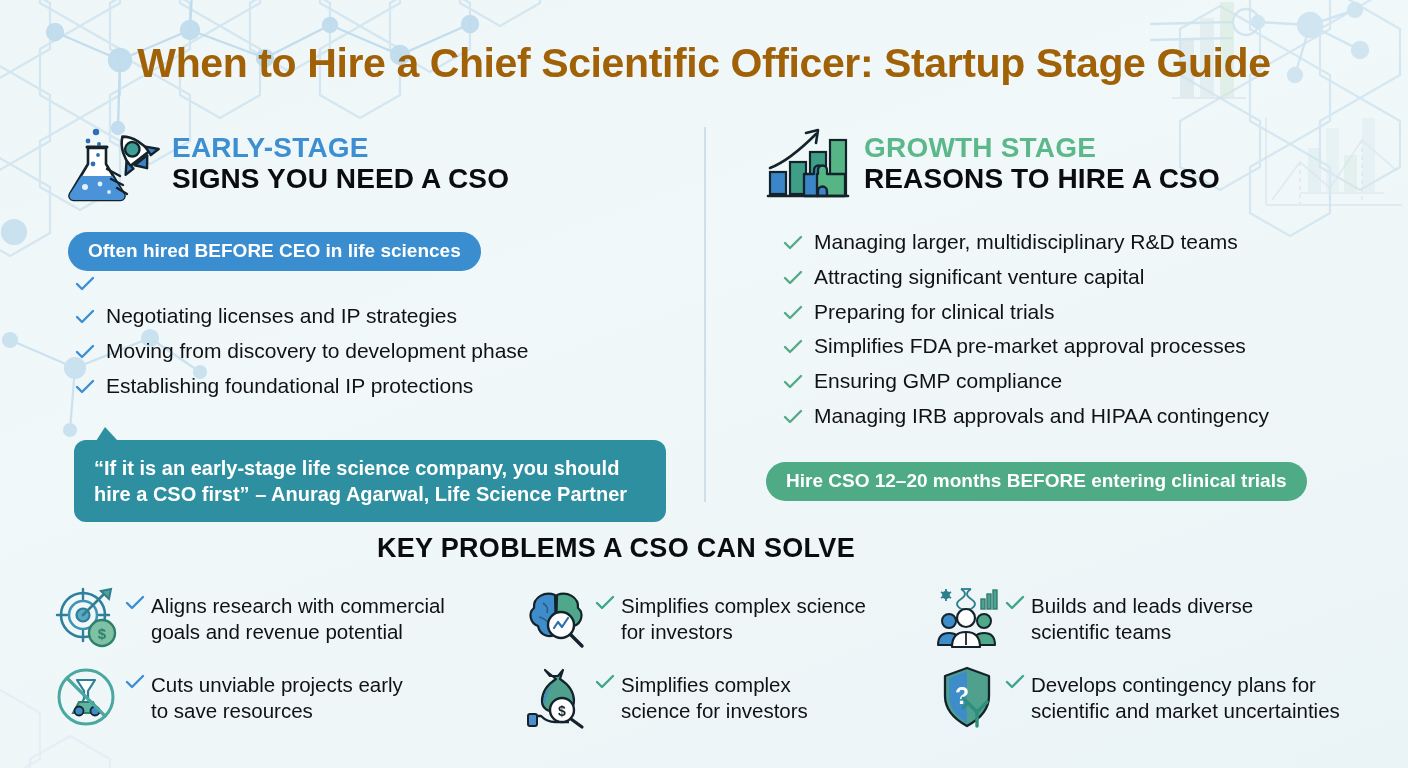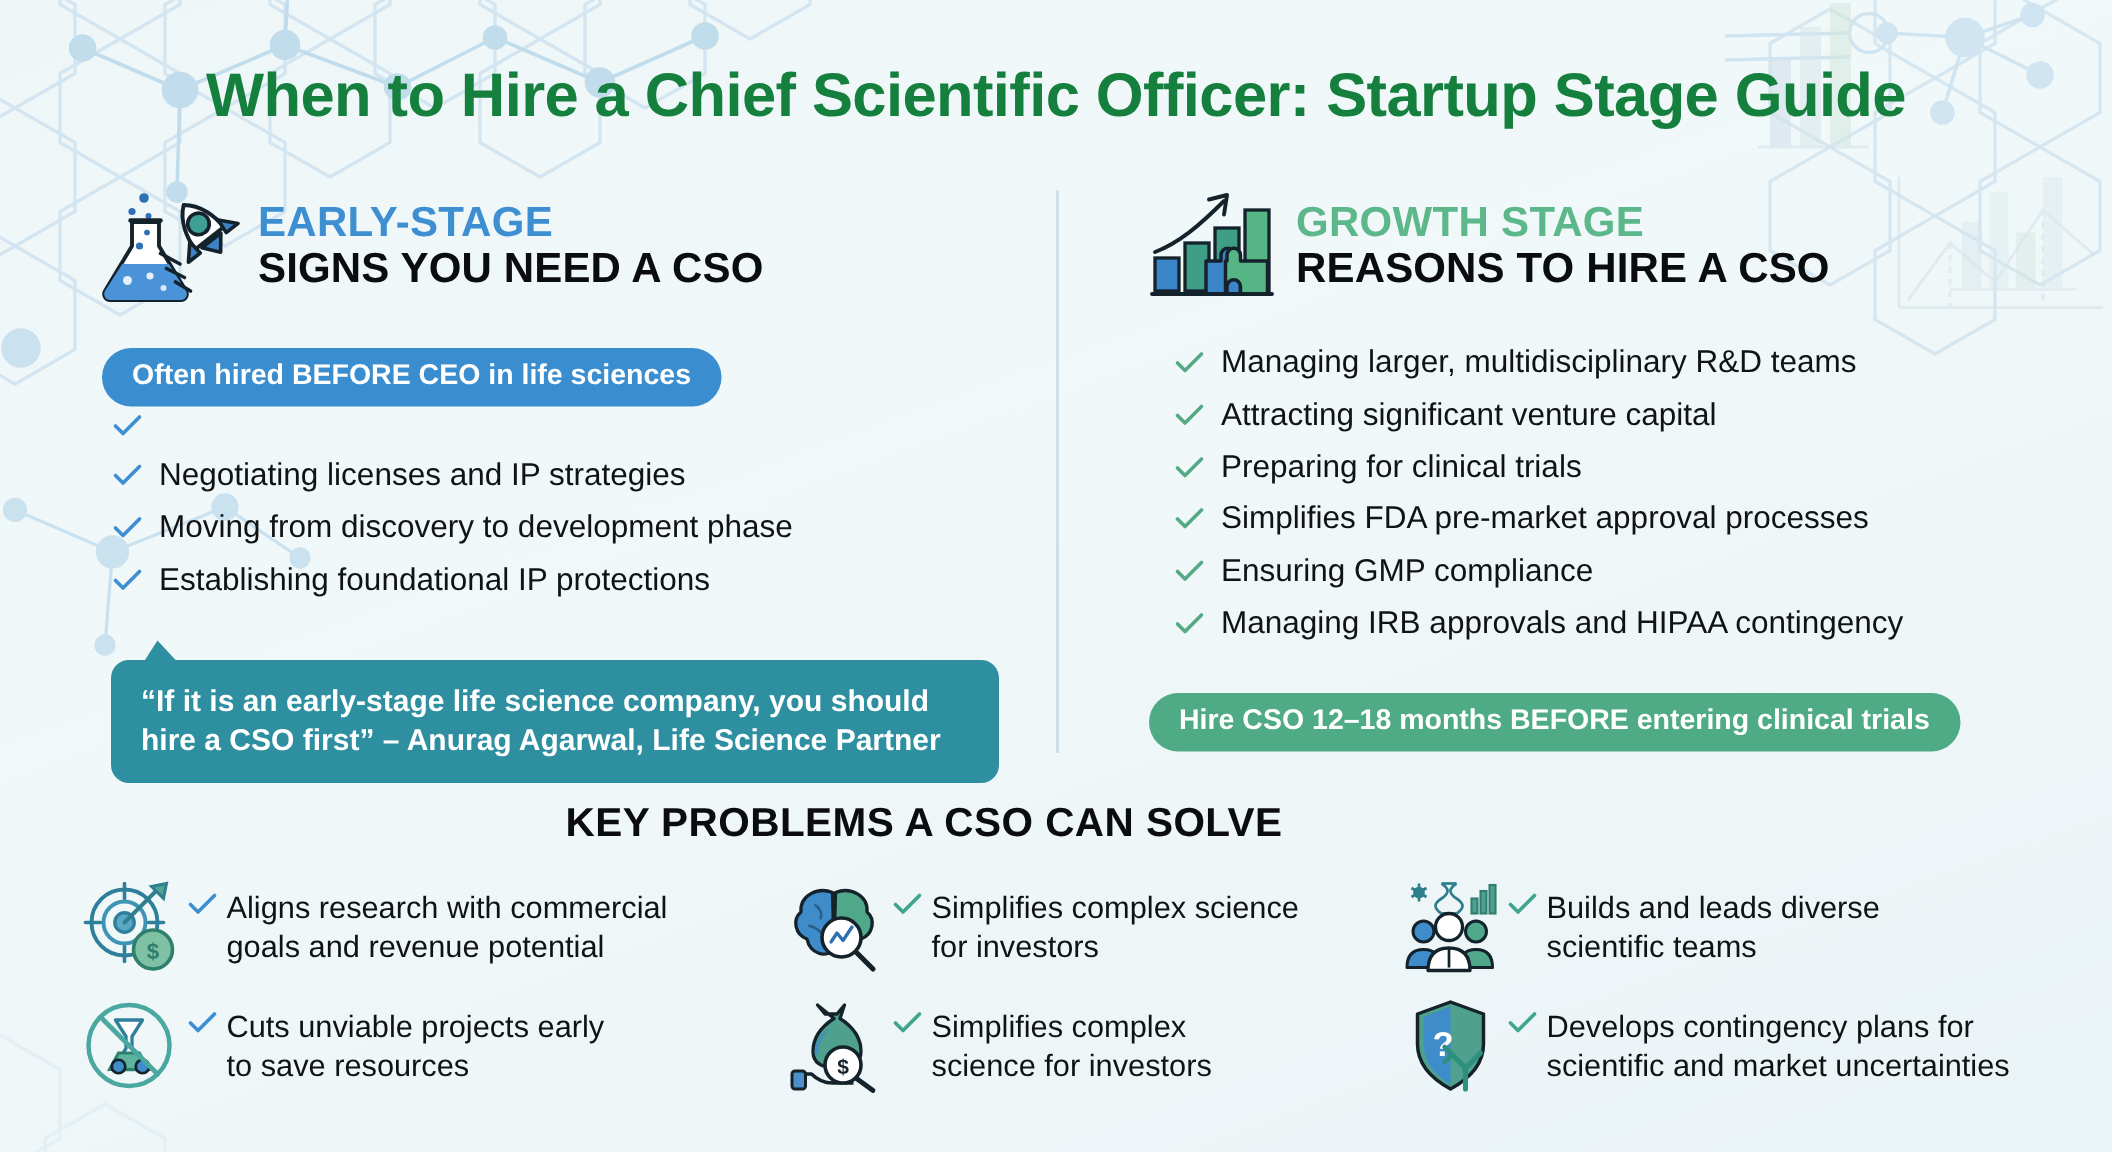--- a/index.html
+++ b/index.html
@@ -36,21 +36,21 @@
   
   .title {
     position: absolute;
     top: 40px;
     left: 0;
     width: 1408px;
     text-align: center;
     font-size: 41px;
     font-weight: bold;
     letter-spacing: -0.4px;
-    color: #15803d;
+    color: #a16207;
     white-space: nowrap;
   }
 
   
   .columns {
     position: absolute;
     top: 122px;
     left: 0;
     width: 1408px;
     height: 385px;
@@ -495,21 +495,21 @@
           <span class="tick">
             <svg width="18" height="14" viewBox="0 0 18 14">
                 <polyline points="1,7 6,12 17,1" fill="none" stroke="#55aa85" stroke-width="2.4" stroke-linecap="round" stroke-linejoin="round"></polyline>
               </svg>
           </span>
           <span class="txt">Managing IRB approvals and HIPAA contingency</span>
         </div>
       </div>
 
       <div class="badge-right">
-        <span class="pill pill-green">Hire CSO 12–18 months BEFORE entering clinical trials</span>
+        <span class="pill pill-green">Hire CSO 12–20 months BEFORE entering clinical trials</span>
       </div>
     </div>
   </div>
 
   <div class="bottom-title">KEY PROBLEMS A CSO CAN SOLVE</div>
 
   <div class="problem-grid">
 
     <div class="problem">
       <span class="pic">

